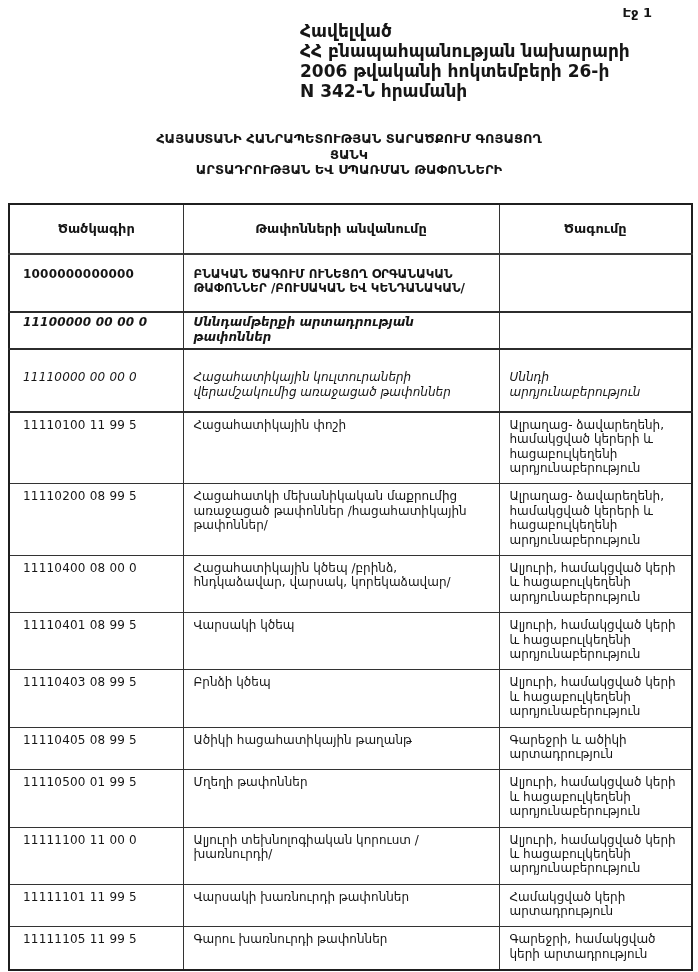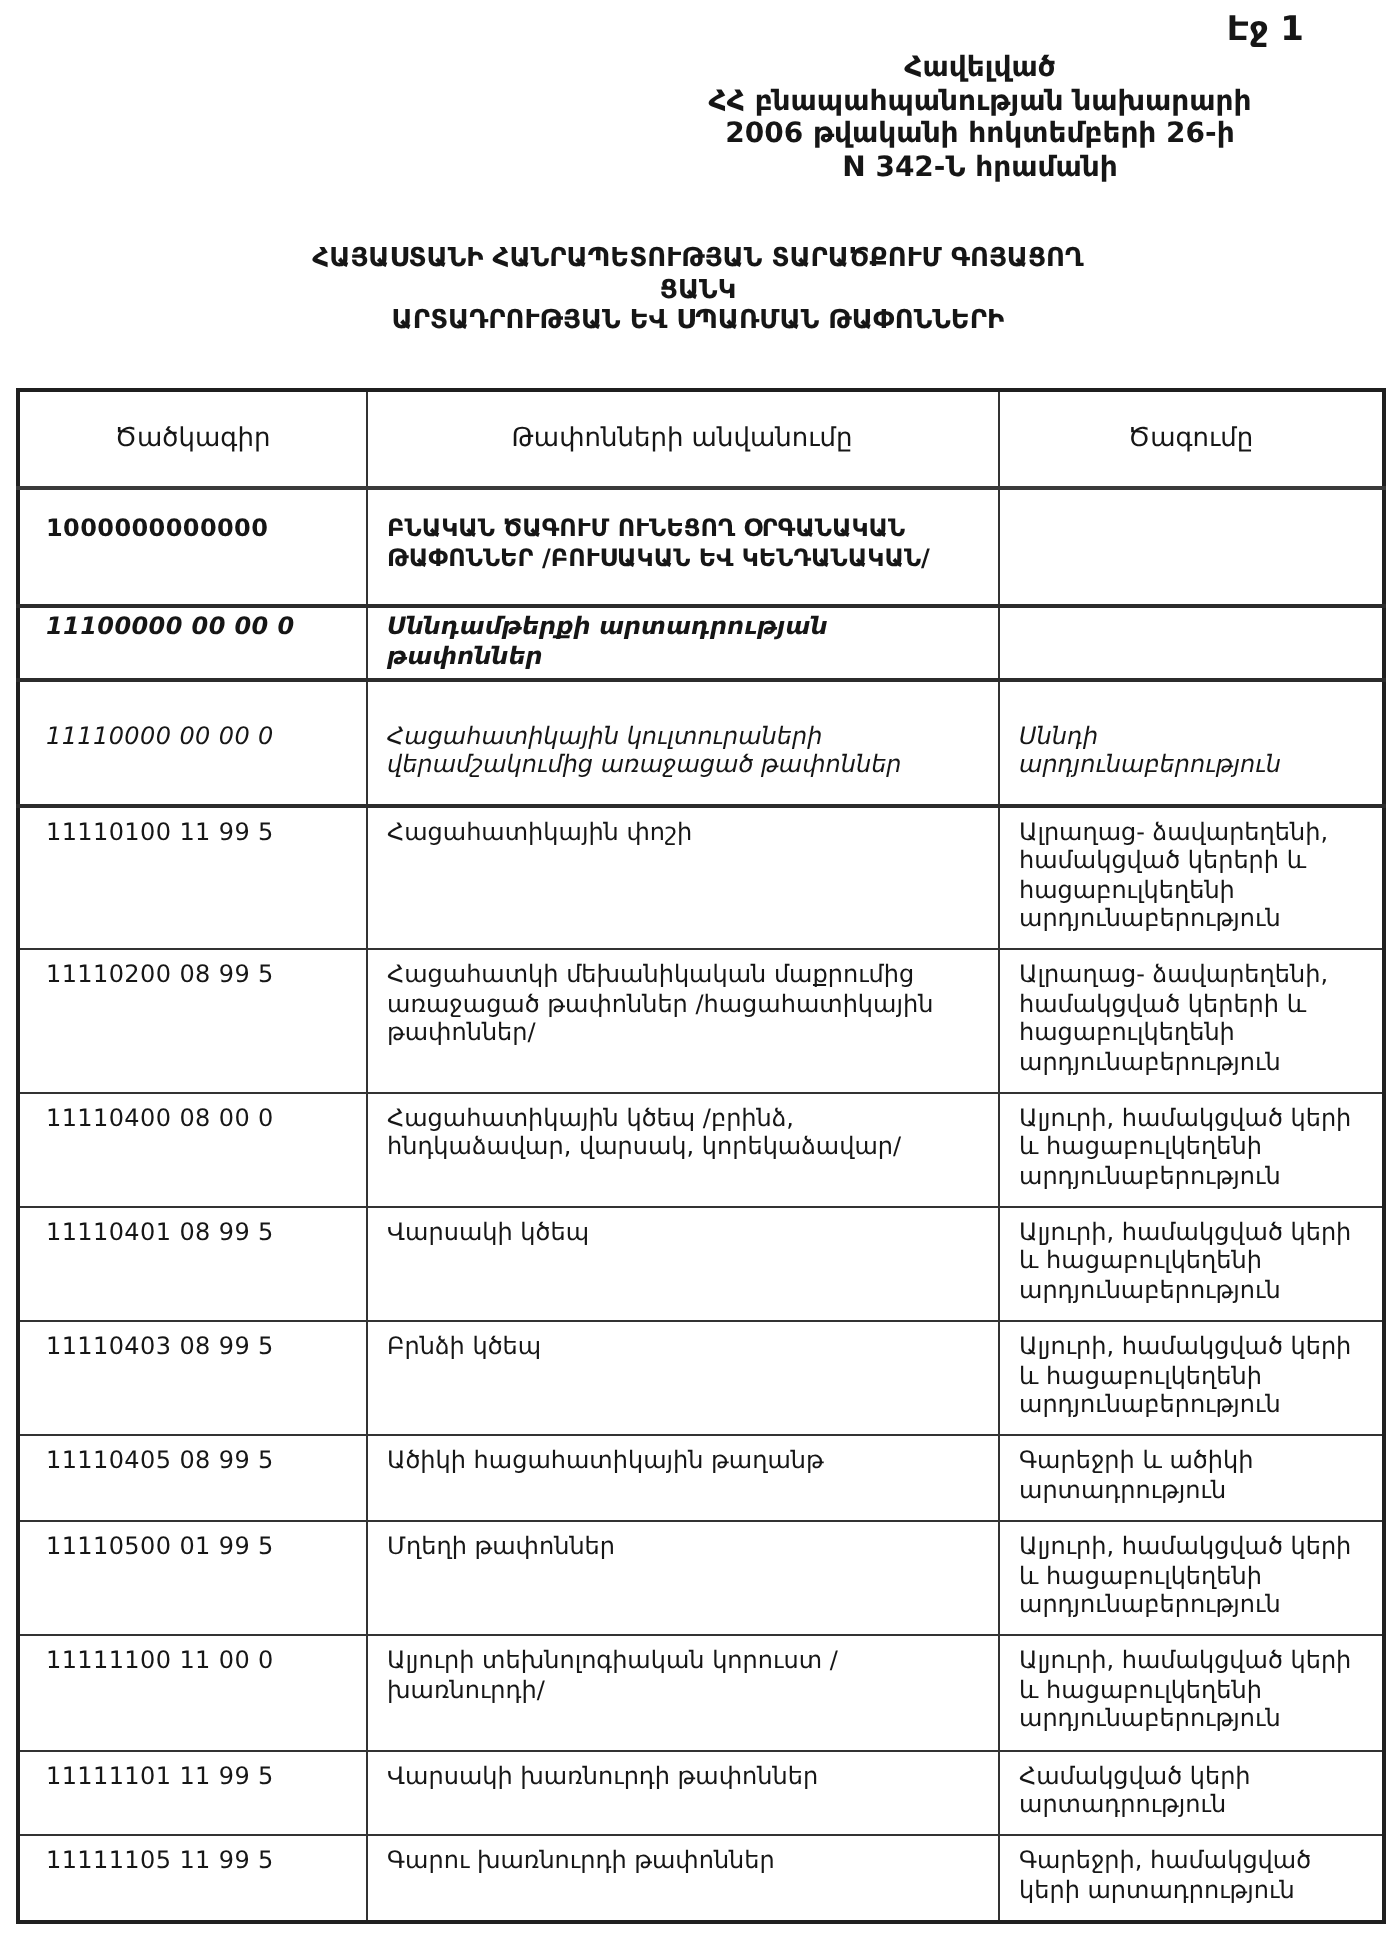--- a/index.html
+++ b/index.html
@@ -10,29 +10,29 @@
     overflow: hidden;
     font-family: "DejaVu Sans", sans-serif;
     color: #161616;
   }
   .page { width: 698px; height: 972px; position: relative; }
 
   .page-number {
     text-align: right;
     padding: 5px 46px 0 18px;
     font-weight: bold;
-    font-size: 17px;
+    font-size: 13px;
   }
 
   .appendix {
     width: 380px;
     margin: 1px 18px 0 auto;
-    text-align: center;
+    text-align: left;
     font-weight: bold;
-    font-size: 14px;
+    font-size: 17px;
     line-height: 1.18;
   }
 
   .doc-title {
     margin-top: 30px;
     text-align: center;
     font-weight: bold;
     font-size: 13px;
     line-height: 1.2;
   }
@@ -48,21 +48,21 @@
   col.c-code   { width: 174px; }
   col.c-name   { width: 316px; }
   col.c-origin { width: 193px; }
 
   th, td {
     border: 1px solid #333333;
     vertical-align: top;
     line-height: 1.2;
   }
   thead th {
-    font-weight: normal;
+    font-weight: bold;
     text-align: center;
     font-size: 13px;
     padding: 16px 4px;
     border-bottom: 2px solid #3a3a3a;
     margin-top: 23px;
   }
   td { padding: 5px 8px 8px 10px; }
   td.code { padding-left: 13px; white-space: nowrap; letter-spacing: 0.2px; }
 
   

